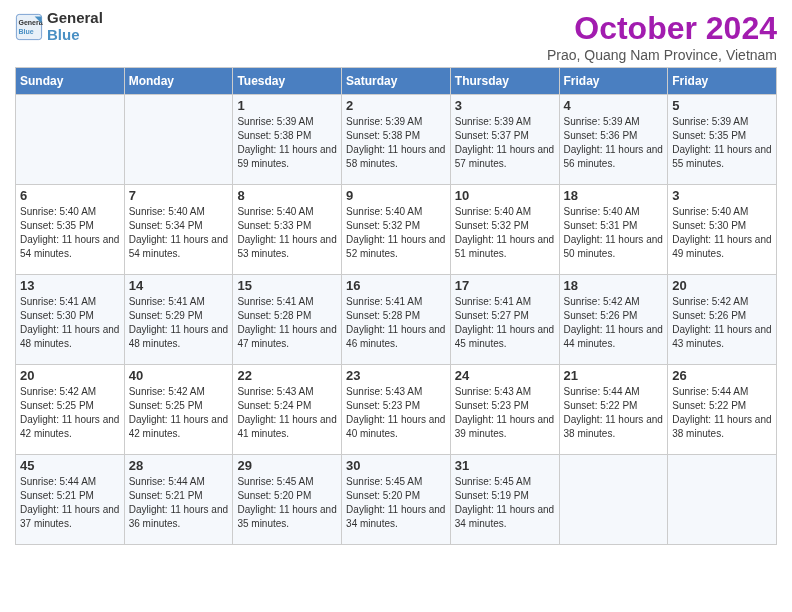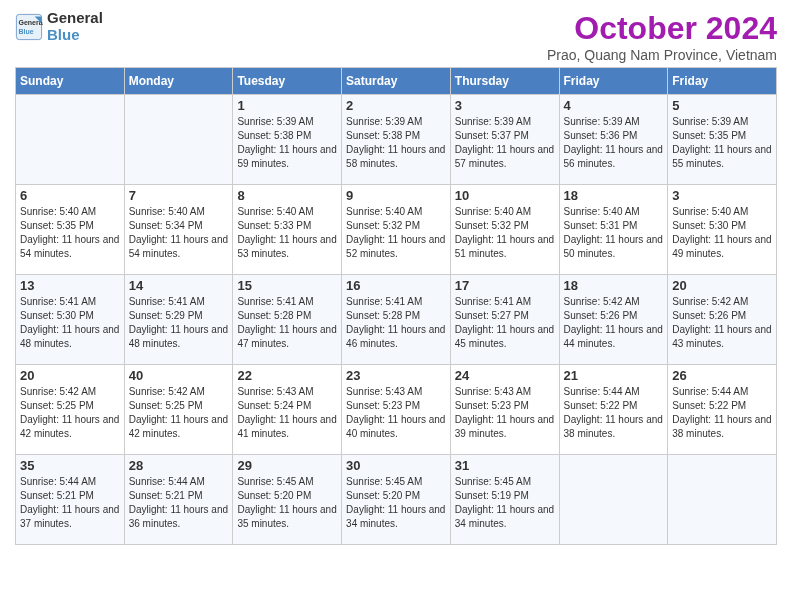--- a/index.html
+++ b/index.html
@@ -274,21 +274,21 @@
         </td>
         <td>
           <div class="day-num">26</div>
           <div class="day-info" style="white-space: pre-line;">Sunrise: 5:44 AM
 Sunset: 5:22 PM
 Daylight: 11 hours and 38 minutes.</div>
         </td>
       </tr>
       <tr>
         <td>
-          <div class="day-num">35</div>
+          <div class="day-num">45</div>
           <div class="day-info" style="white-space: pre-line;">Sunrise: 5:44 AM
 Sunset: 5:21 PM
 Daylight: 11 hours and 37 minutes.</div>
         </td>
         <td>
           <div class="day-num">28</div>
           <div class="day-info" style="white-space: pre-line;">Sunrise: 5:44 AM
 Sunset: 5:21 PM
 Daylight: 11 hours and 36 minutes.</div>
         </td>

